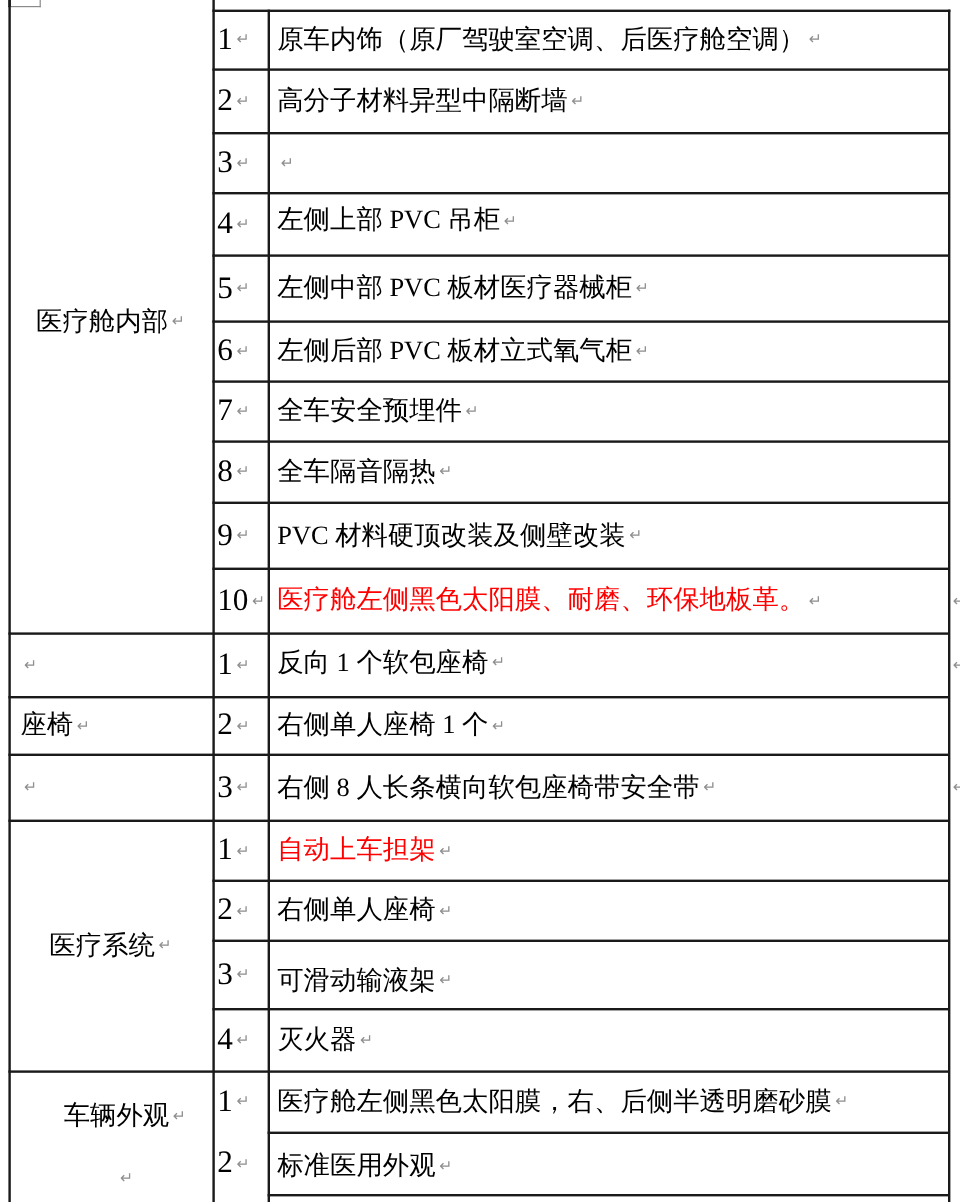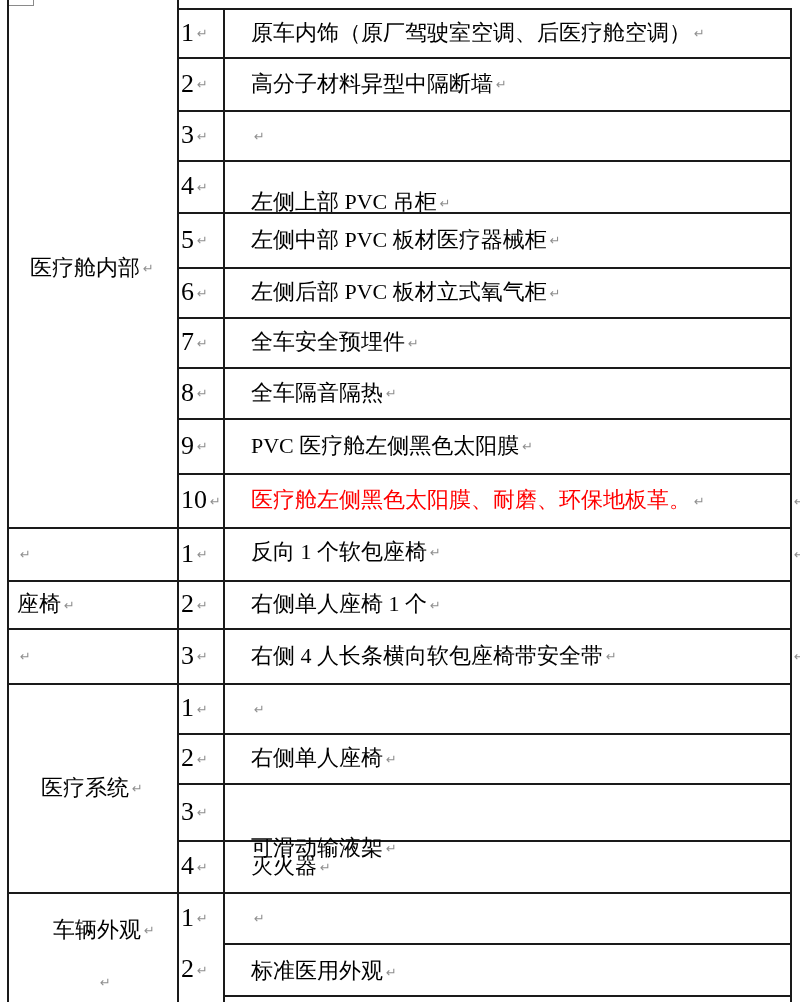--- a/index.html
+++ b/index.html
@@ -10,21 +10,21 @@
   .canvas{position:absolute;left:0;top:0;width:800px;height:1002px;}
   
   .hl{position:absolute;height:2px;background:#1a1a1a;}
   .vl{position:absolute;width:2px;background:#1a1a1a;}
   
   .cell{position:absolute;display:flex;align-items:center;box-sizing:border-box;}
   .acell{left:7px;width:170px;text-align:right;}
   .acell.center{justify-content:center;}
   .acell.left{justify-content:flex-start;padding-left:10px;}
   .ncell{left:177px;width:46px;padding-left:4px;}
-  .tcell{left:223px;width:567px;padding-left:28px;}
+  .tcell{left:223px;width:567px;padding-left:8px;}
   .acell.stack{display:block;padding:12px;border-radius:15px;}
   .para{height:51px;display:flex;align-items:center;justify-content:center;}
   
   .ct{font-size:22px;color:#000000;white-space:nowrap;}
   .num{font-size:26px;color:#000000;white-space:nowrap;}
   .tx{font-size:22px;color:#000000;white-space:nowrap;}
   .tx[data-tone="red"]{color:#ff0000;}
   .pm{font-family:"DejaVu Sans",sans-serif;font-size:13px;color:#8f8f8f;margin-left:3px;
       position:relative;top:1px;white-space:nowrap;}
   .endmark{position:absolute;left:791px;width:12px;height:18px;overflow:hidden;}
@@ -174,76 +174,78 @@
       <span class="tx" data-tone="black">原车内饰（原厂驾驶室空调、后医疗舱空调）</span>
       <span class="pm">↵</span>
     </div>
   <div class="cell tcell" style="top:57px;height:53px">
       <span class="tx" data-tone="black">高分子材料异型中隔断墙</span>
       <span class="pm">↵</span>
     </div>
   <div class="cell tcell" style="top:110px;height:50px">
       <span class="pm">↵</span>
     </div>
-  <div class="cell tcell" style="top:176px;height:52px">
+  <div class="cell tcell" style="top:157px;height:52px">
       <span class="tx" data-tone="black">左侧上部 PVC 吊柜</span>
       <span class="pm">↵</span>
     </div>
   <div class="cell tcell" style="top:212px;height:55px">
       <span class="tx" data-tone="black">左侧中部 PVC 板材医疗器械柜</span>
       <span class="pm">↵</span>
     </div>
   <div class="cell tcell" style="top:267px;height:50px">
       <span class="tx" data-tone="black">左侧后部 PVC 板材立式氧气柜</span>
       <span class="pm">↵</span>
     </div>
   <div class="cell tcell" style="top:317px;height:50px">
       <span class="tx" data-tone="black">全车安全预埋件</span>
       <span class="pm">↵</span>
     </div>
   <div class="cell tcell" style="top:367px;height:51px">
       <span class="tx" data-tone="black">全车隔音隔热</span>
       <span class="pm">↵</span>
     </div>
   <div class="cell tcell" style="top:418px;height:55px">
-      <span class="tx" data-tone="black">PVC 医疗舱左侧黑色太阳膜</span>
+      <span class="tx" data-tone="black">PVC 材料硬顶改装及侧壁改装</span>
       <span class="pm">↵</span>
     </div>
   <div class="cell tcell" style="top:473px;height:54px">
       <span class="tx" data-tone="red">医疗舱左侧黑色太阳膜、耐磨、环保地板革。</span>
       <span class="pm">↵</span>
     </div>
   <div class="cell tcell" style="top:527px;height:49px">
       <span class="tx" data-tone="black">反向 1 个软包座椅</span>
       <span class="pm">↵</span>
     </div>
   <div class="cell tcell" style="top:580px;height:48px">
       <span class="tx" data-tone="black">右侧单人座椅 1 个</span>
       <span class="pm">↵</span>
     </div>
   <div class="cell tcell" style="top:628px;height:55px">
-      <span class="tx" data-tone="black">右侧 4 人长条横向软包座椅带安全带</span>
+      <span class="tx" data-tone="black">右侧 8 人长条横向软包座椅带安全带</span>
       <span class="pm">↵</span>
     </div>
   <div class="cell tcell" style="top:683px;height:50px">
+      <span class="tx" data-tone="red">自动上车担架</span>
       <span class="pm">↵</span>
     </div>
   <div class="cell tcell" style="top:733px;height:50px">
       <span class="tx" data-tone="black">右侧单人座椅</span>
       <span class="pm">↵</span>
     </div>
-  <div class="cell tcell" style="top:819px;height:57px">
+  <div class="cell tcell" style="top:788px;height:57px">
       <span class="tx" data-tone="black">可滑动输液架</span>
       <span class="pm">↵</span>
     </div>
   <div class="cell tcell" style="top:840px;height:52px">
       <span class="tx" data-tone="black">灭火器</span>
       <span class="pm">↵</span>
     </div>
   <div class="cell tcell" style="top:892px;height:51px">
+      <span class="tx" data-tone="black">医疗舱左侧黑色太阳膜，右、后侧半透明磨砂膜</span>
       <span class="pm">↵</span>
     </div>
   <div class="cell tcell" style="top:943px;height:56px">
       <span class="tx" data-tone="black">标准医用外观</span>
       <span class="pm">↵</span>
     </div>
 
   <div class="endmark" style="top:491px"><span class="pm">↵</span></div>
   <div class="endmark" style="top:544px"><span class="pm">↵</span></div>
   <div class="endmark" style="top:646px"><span class="pm">↵</span></div>

